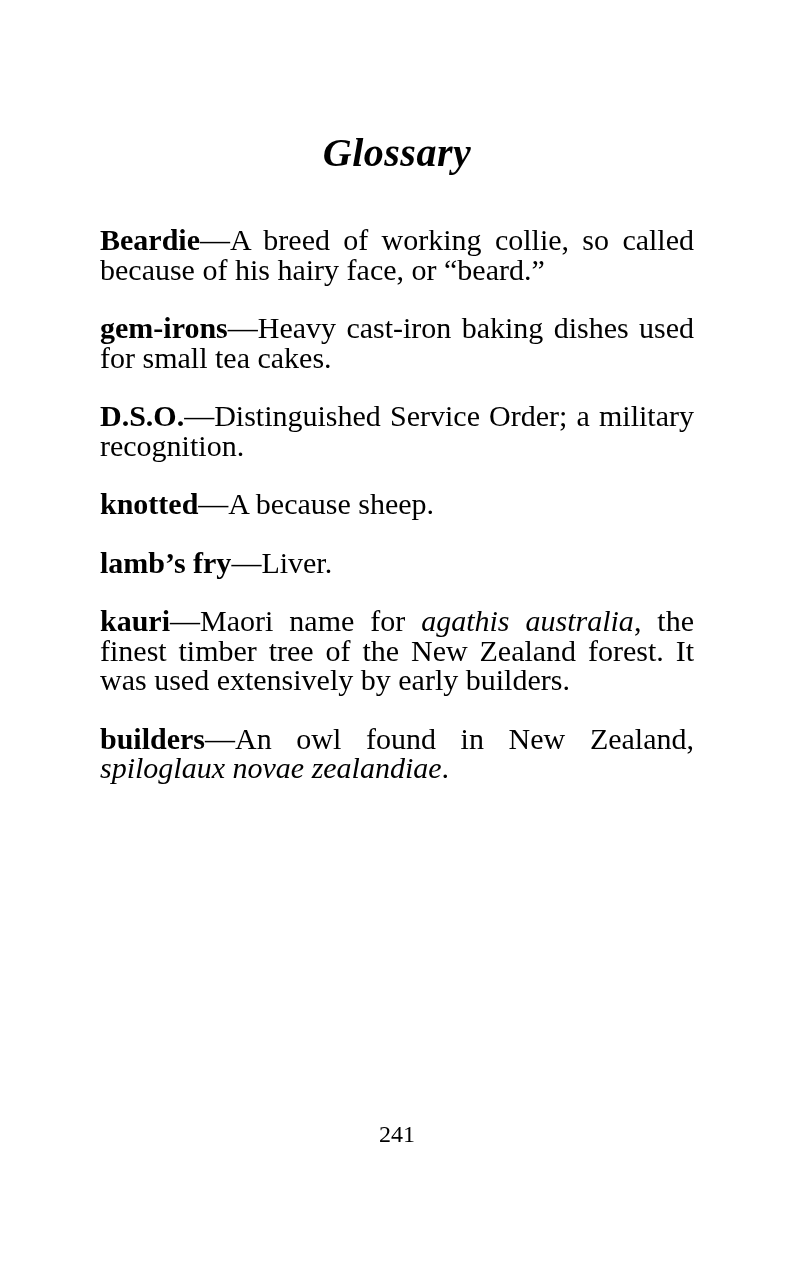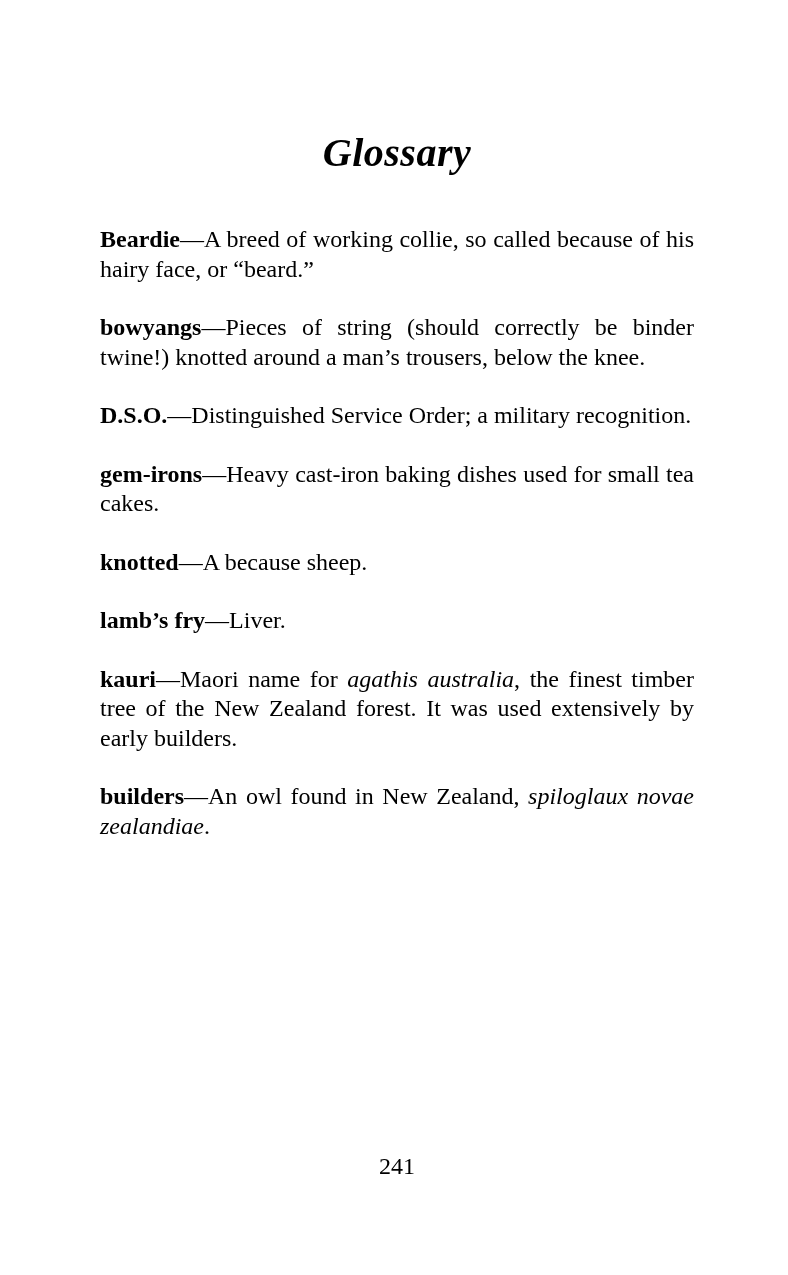--- a/index.html
+++ b/index.html
@@ -30,54 +30,53 @@
     font-size: 40px;
     line-height: 54px;
     text-align: center;
     margin: 126px 0 0 0;
     letter-spacing: 0.5px;
   }
   .entries {
     margin-top: 45px;
   }
   .entry {
-    font-size: 24px;
+    font-size: 30px;
     line-height: 29.5px;
     text-align: justify;
     margin: 0 0 29px 0;
     hyphens: auto;
     -webkit-hyphens: auto;
   }
   .entry .term {
     font-weight: bold;
   }
   .entry .latin {
     font-style: italic;
   }
   .folio {
     position: absolute;
     left: 100px;
     width: 594px;
-    top: 1152px;
+    top: 1120px;
     text-align: center;
     font-size: 24px;
     line-height: 29.5px;
   }
 </style>
 </head>
 <body>
 
 <div class="sheet">
   <div class="text-block">
     <h1 class="title">Glossary</h1>
     <div class="entries" id="entries">
         <p class="entry"><b class="term">Beardie</b><span class="def-text">—A breed of working collie, so called because of his hairy face, or “beard.”</span></p>
-        <p class="entry"><b class="term">bowyangs</b><span class="def-text">—Pieces of string (should correctly be binder twine!) knotted around a man’s trousers, below the knee.</span></p>
+        <p class="entry"><b class="term">gem-irons</b><span class="def-text">—Heavy cast-iron baking dishes used for small tea cakes.</span></p>
         <p class="entry"><b class="term">D.S.O.</b><span class="def-text">—Distinguished Service Order; a military recognition.</span></p>
-        <p class="entry"><b class="term">gem-irons</b><span class="def-text">—Heavy cast-iron baking dishes used for small tea cakes.</span></p>
         <p class="entry"><b class="term">knotted</b><span class="def-text">—A because sheep.</span></p>
         <p class="entry"><b class="term">lamb’s fry</b><span class="def-text">—Liver.</span></p>
         <p class="entry"><b class="term">kauri</b><span class="def-text">—Maori name for </span><i class="latin">agathis australia</i><span class="def-text">, the finest timber tree of the New Zealand forest. It was used extensively by early builders.</span></p>
         <p class="entry"><b class="term">builders</b><span class="def-text">—An owl found in New Zealand, </span><i class="latin">spiloglaux novae zealandiae</i><span class="def-text">.</span></p>
       </div>
   </div>
   <div class="folio">241</div>
 </div>
 
 </body></html>

